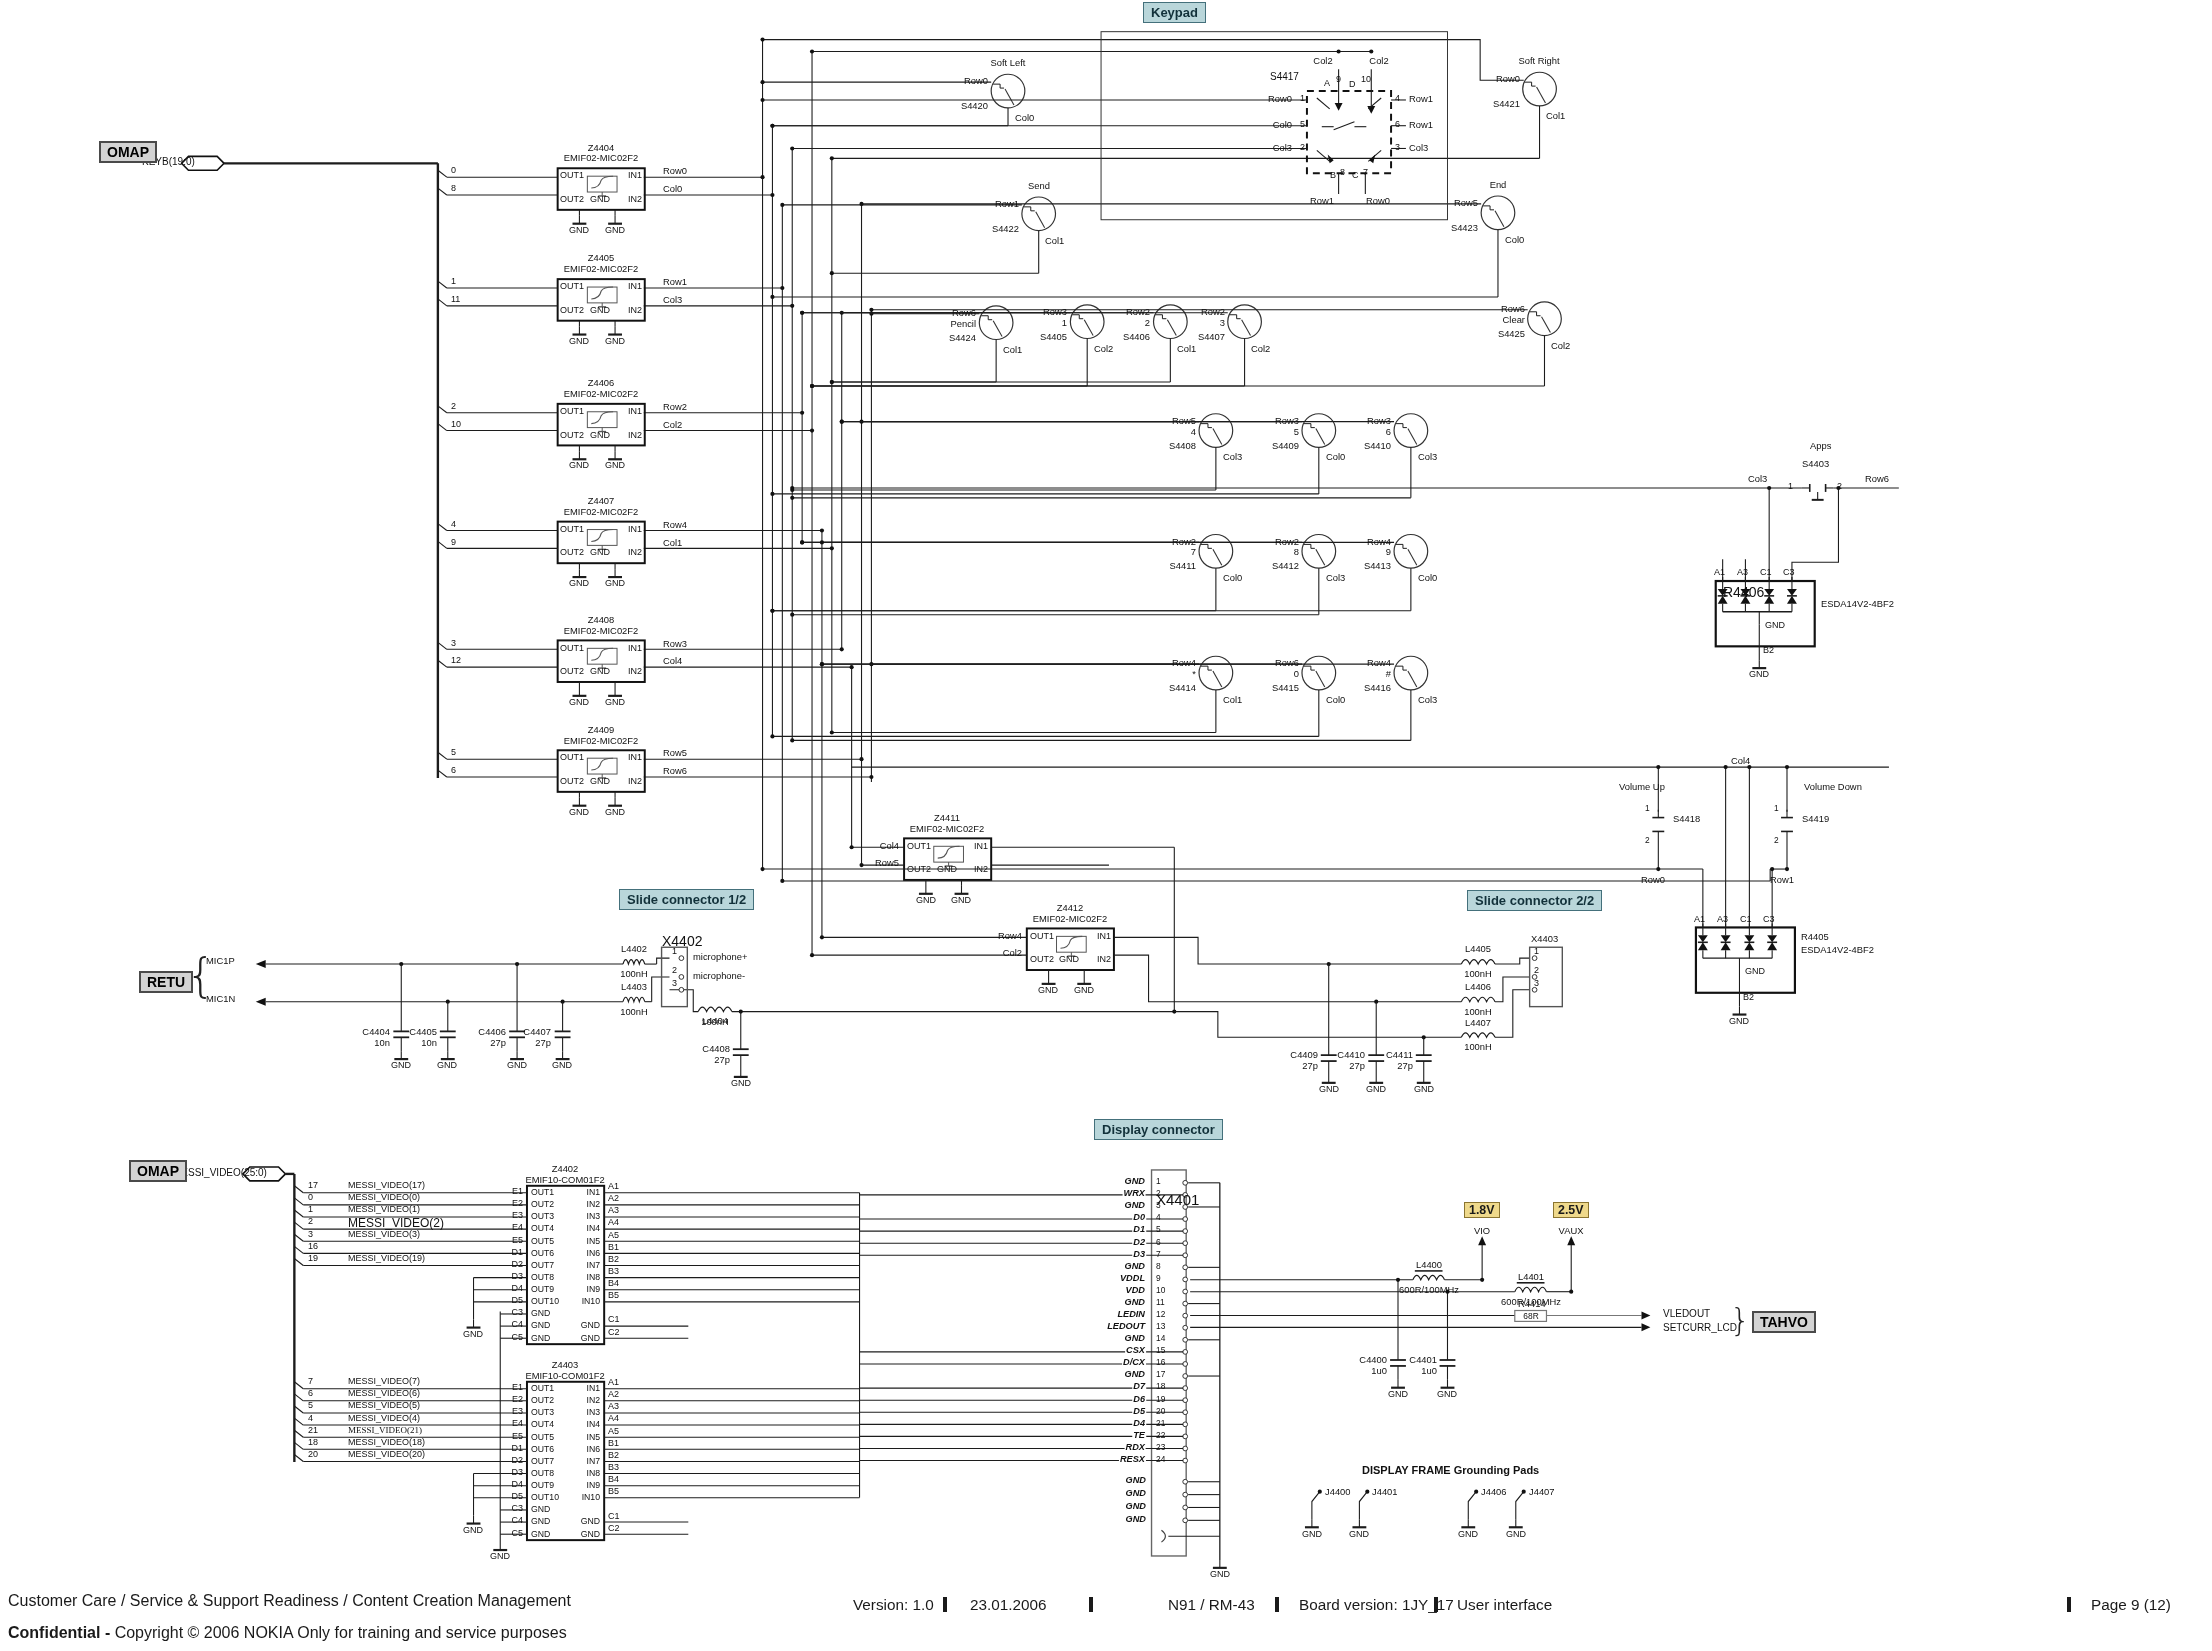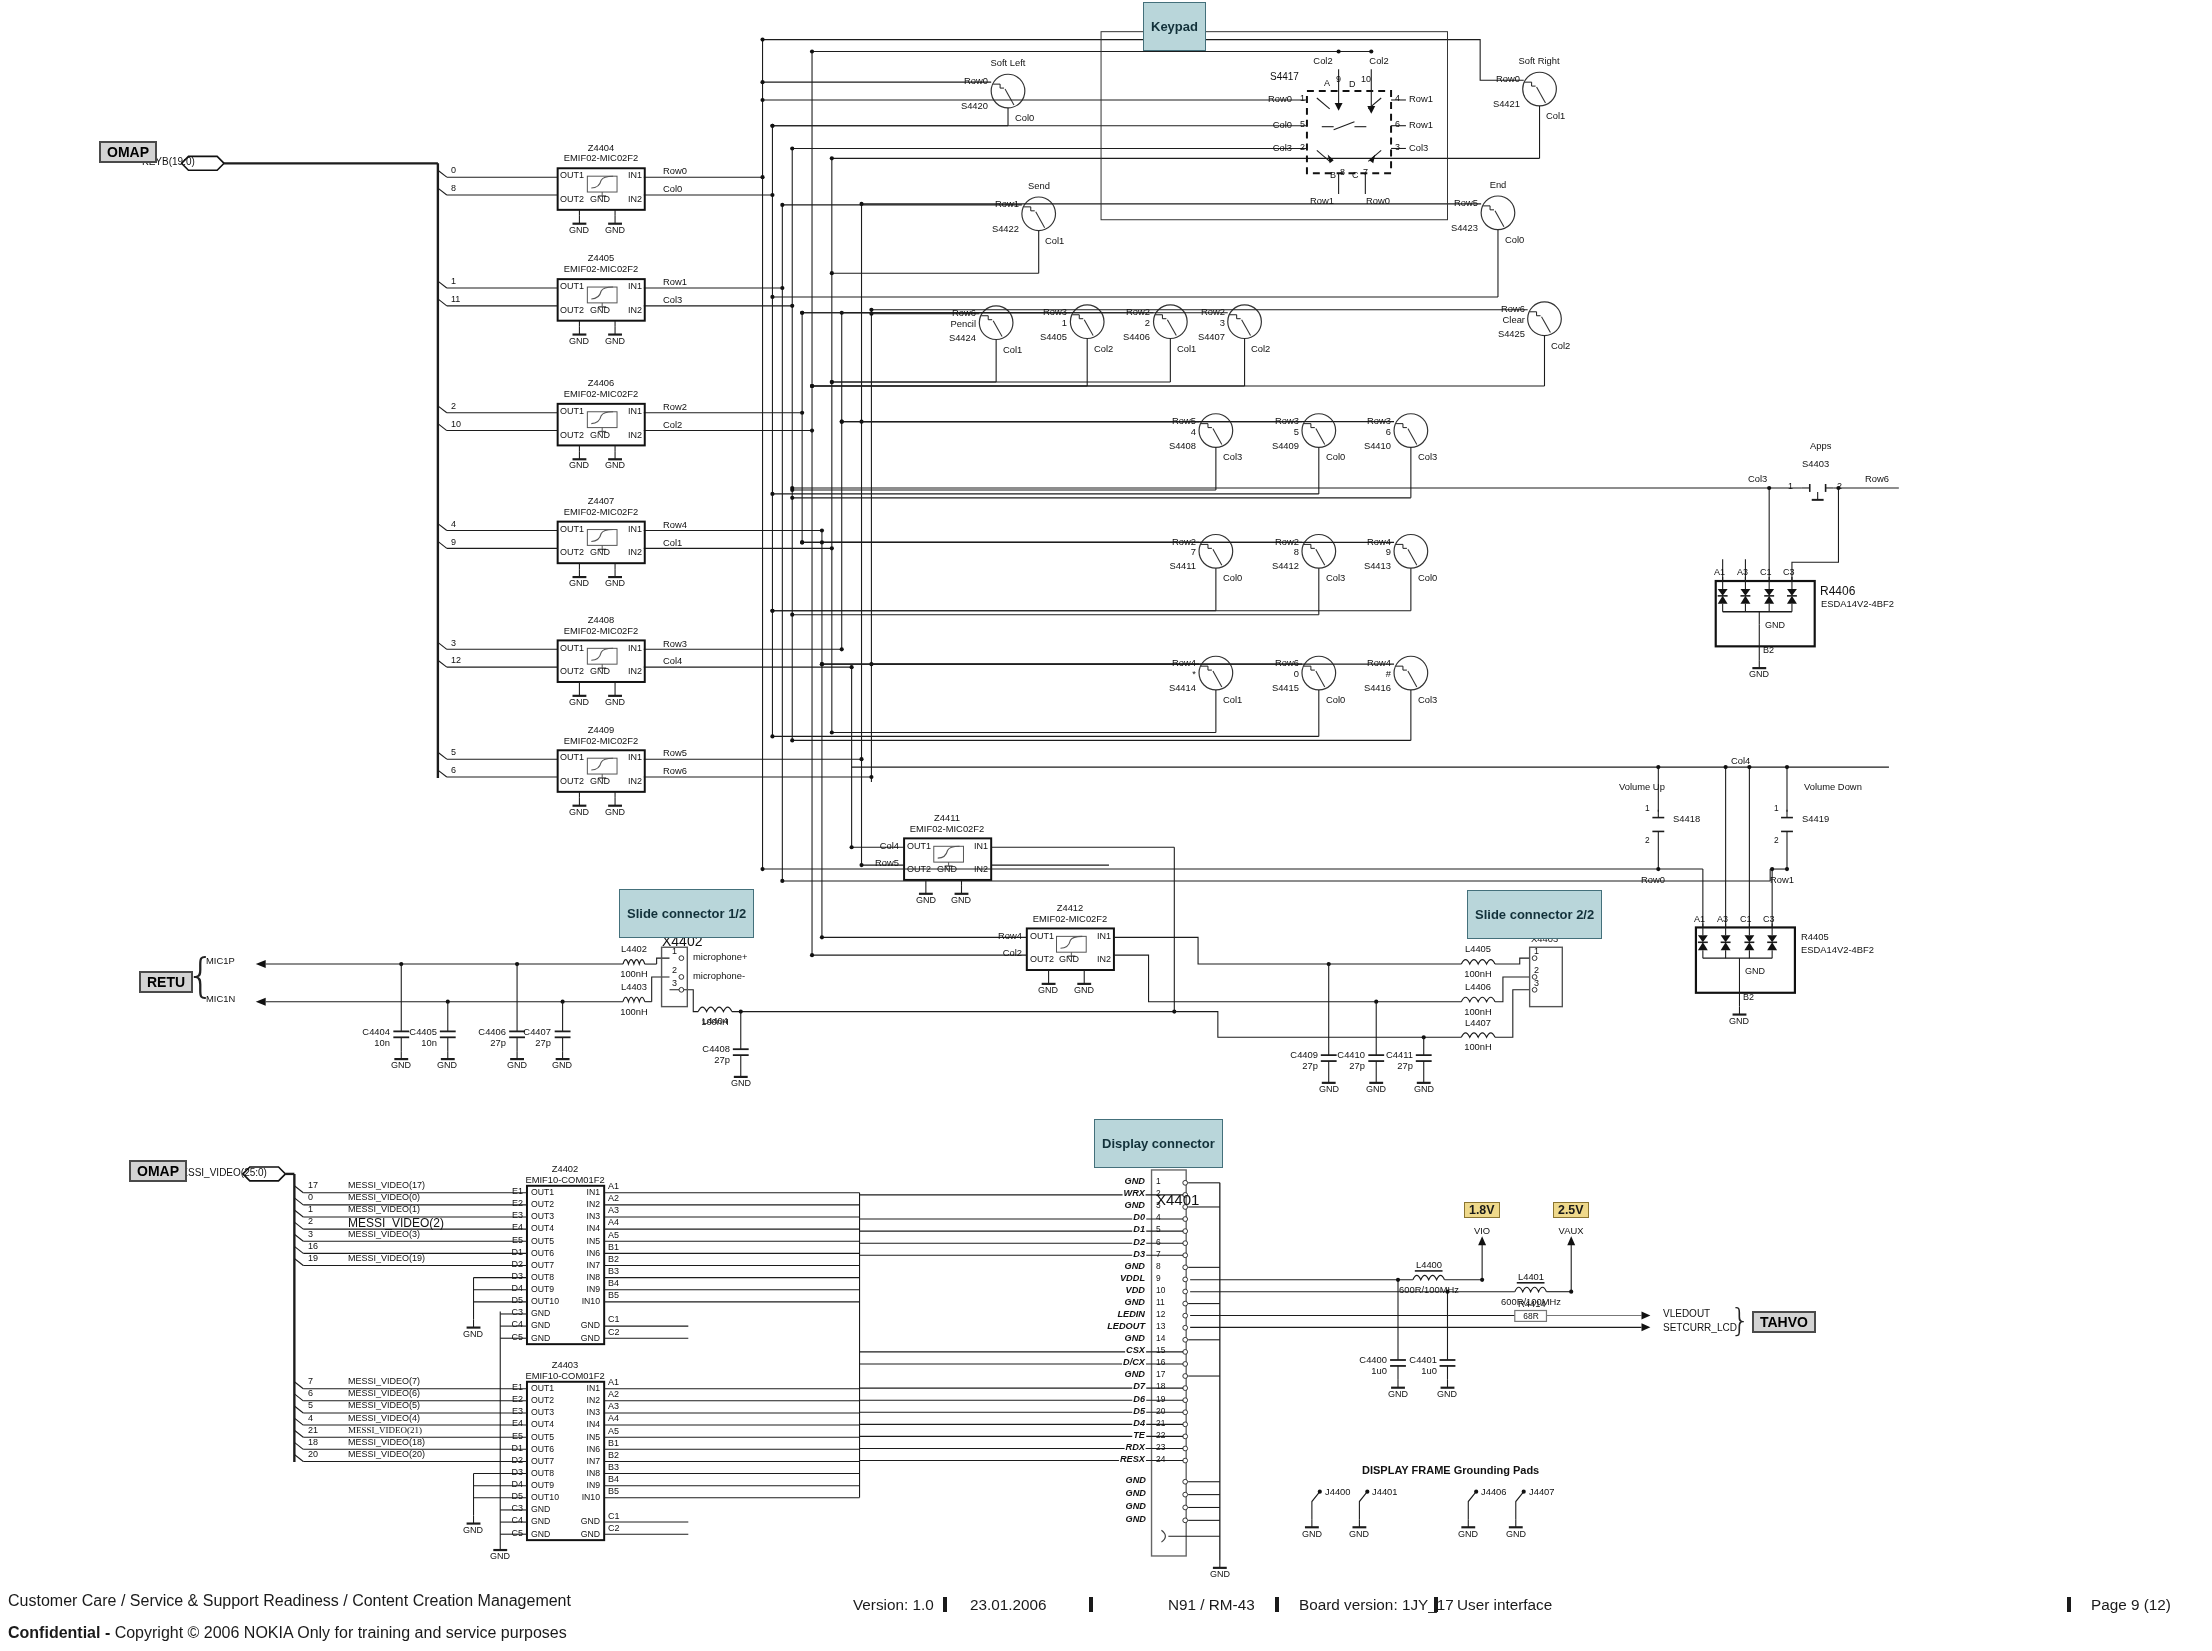--- a/index.html
+++ b/index.html
@@ -6,21 +6,21 @@
   #canvas{position:relative;width:2213px;height:1651px;background:#fff;overflow:hidden;
           font-family:"Liberation Sans",sans-serif;color:#111}
   #wires{position:absolute;left:0;top:0;z-index:1}
   .tx{position:absolute;z-index:3;font:10px "Liberation Sans",sans-serif;color:#111;white-space:nowrap;line-height:1.05}
   .tx.c{transform:translateX(-50%)}
   .tx.r{transform:translateX(-100%)}
   .tx.b{font-weight:bold}
   .tx.it{font-style:italic;font-weight:bold}
   .tx.bg{background:#fff;padding:0 1px}
   .secbox{position:absolute;z-index:4;background:#b9d6da;border:1px solid #44707b;color:#12313a;
-          font:bold 13px "Liberation Sans",sans-serif;padding:16px 7px;white-space:nowrap}
+          font:bold 13px "Liberation Sans",sans-serif;padding:2px 7px;white-space:nowrap}
   .blk{position:absolute;z-index:4;background:#d3d3d3;border:2px solid #4a4a4a;color:#000;
        font:bold 14px "Liberation Sans",sans-serif;padding:1px 6px;white-space:nowrap}
   .pwr{position:absolute;z-index:4;background:#efd98b;border:1px solid #8a7430;color:#1a1a1a;
        font:bold 12.4px "Liberation Sans",sans-serif;padding:0 4px;white-space:nowrap}
   .brace{position:absolute;z-index:3;font-family:"DejaVu Sans",sans-serif;font-weight:200;color:#222}
   #footer-line1,#footer-line2{position:absolute;z-index:3;left:8px;font:16px "Liberation Sans",sans-serif;color:#1a1a1a;white-space:nowrap}
   #footer-items .fi{position:absolute;z-index:3;font:15.3px "Liberation Sans",sans-serif;color:#1a1a1a;white-space:nowrap}
   #footer-items .sep{position:absolute;z-index:3;width:3.5px;height:15px;background:#1a1a1a}
 </style>
 </head>
@@ -982,21 +982,21 @@
     <div class="tx" style="left: 1774px; top: 836px; font-size: 8.4px;">2</div>
     <div class="tx" style="left: 1802px; top: 814px; font-size: 9.4px;">S4419</div>
     <div class="tx" style="left: 1770px; top: 875px; font-size: 9.4px;">Row1</div>
     <div class="tx" style="left: 1714px; top: 568px; font-size: 9px;">A1</div>
     <div class="tx" style="left: 1737px; top: 568px; font-size: 9px;">A3</div>
     <div class="tx" style="left: 1760px; top: 568px; font-size: 9px;">C1</div>
     <div class="tx" style="left: 1783px; top: 568px; font-size: 9px;">C3</div>
     <div class="tx" style="left: 1765px; top: 621px; font-size: 9px;">GND</div>
     <div class="tx" style="left: 1763px; top: 646px; font-size: 9px;">B2</div>
     <div class="tx c" style="left: 1759px; top: 670px; font-size: 9px;">GND</div>
-    <div class="tx" style="left: 1820px; top: 585px; font-size: 12px;">R4406</div>
+    <div class="tx" style="left: 1723px; top: 585px; font-size: 14px;">R4406</div>
     <div class="tx" style="left: 1821px; top: 599px; font-size: 9.4px;">ESDA14V2-4BF2</div>
     <div class="tx" style="left: 1694px; top: 915px; font-size: 9px;">A1</div>
     <div class="tx" style="left: 1717px; top: 915px; font-size: 9px;">A3</div>
     <div class="tx" style="left: 1740px; top: 915px; font-size: 9px;">C1</div>
     <div class="tx" style="left: 1763px; top: 915px; font-size: 9px;">C3</div>
     <div class="tx" style="left: 1745px; top: 967px; font-size: 9px;">GND</div>
     <div class="tx" style="left: 1743px; top: 993px; font-size: 9px;">B2</div>
     <div class="tx c" style="left: 1739px; top: 1017px; font-size: 9px;">GND</div>
     <div class="tx" style="left: 1801px; top: 932px; font-size: 9.4px;">R4405</div>
     <div class="tx" style="left: 1801px; top: 945px; font-size: 9.4px;">ESDA14V2-4BF2</div>

